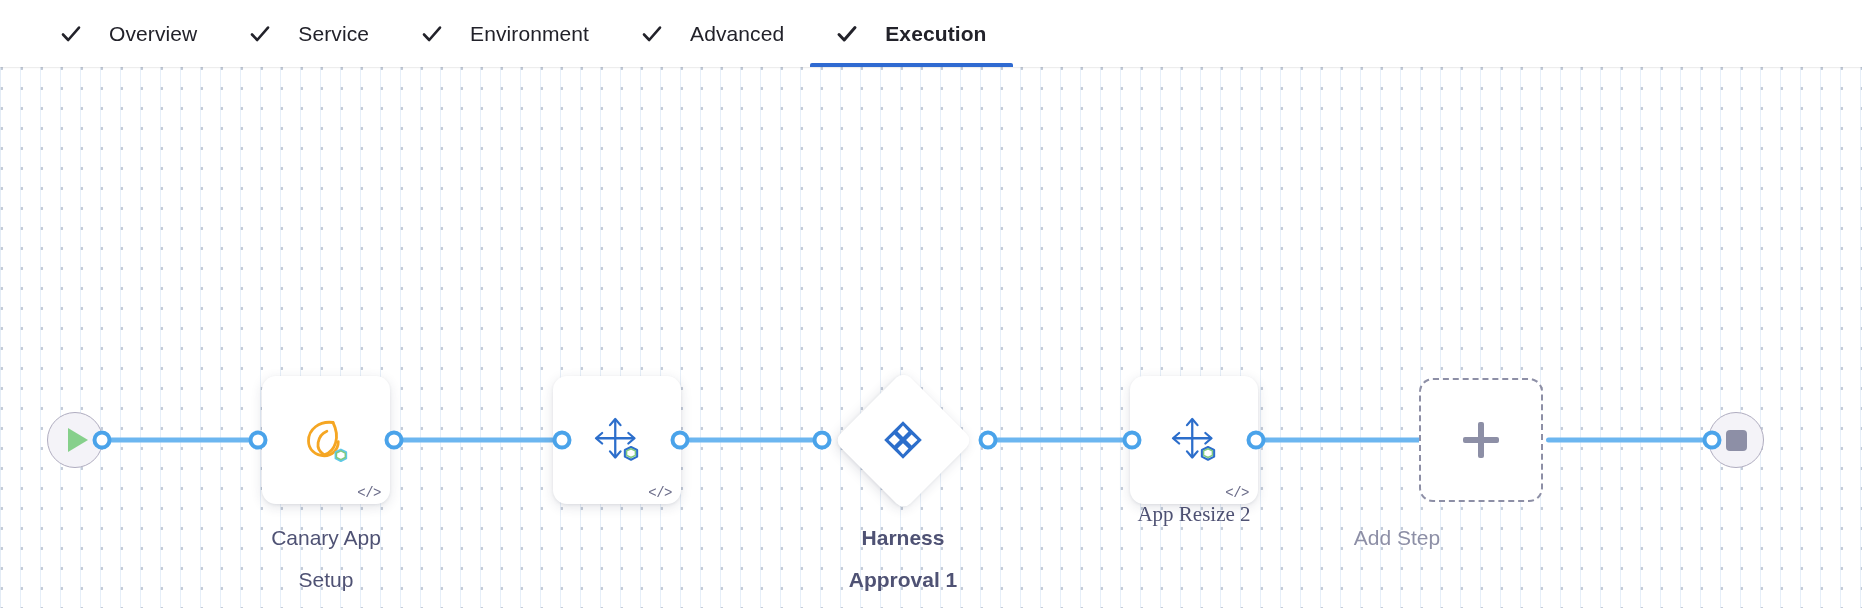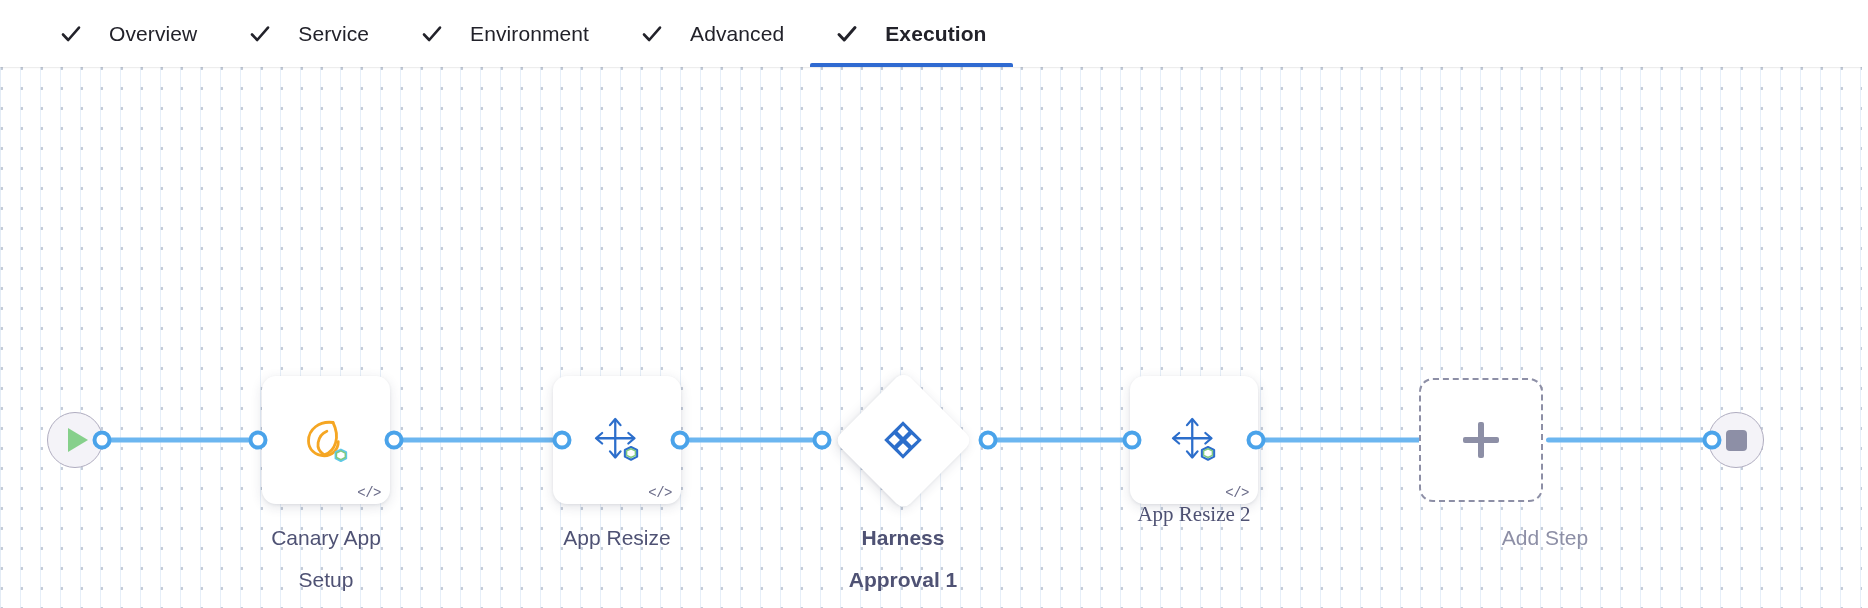--- a/index.html
+++ b/index.html
@@ -374,21 +374,20 @@
               <polyline points="15,24 8,30 15,36"></polyline>
               <polyline points="45,24 52,30 45,36"></polyline>
             </g>
             <polygon points="48,40 55,43.5 55,51 48,54.5 41,51 41,43.5" fill="#ffffff" stroke="#2c6ecb" stroke-width="2.4" stroke-linejoin="round"></polygon>
             <polygon points="48,42 53,44.5 53,49.5 48,52 43,49.5 43,44.5" fill="none" stroke="#7fc97f" stroke-width="1.6" stroke-linejoin="round"></polygon>
           </svg>
           <span class="code-badge">&lt;/&gt;</span>
         </div>
       </div>
       <div class="port" style="left:680px;"></div>
-      <div class="node-label" style="left:617px; top:450px;">App Resize</div>
 
       <div class="port" style="left:822px;"></div>
       <div class="diamond-wrap" style="left:903px;">
         <div class="diamond"></div>
         <svg class="diamond-icon" viewBox="0 0 64 64">
           <path d="M32 4 L60 32 L32 60 L4 32 Z" fill="#2c6ecb" transform="scale(0.86) translate(5.2,5.2)"></path>
           <g fill="#ffffff">
             <path d="M32 13.5 L39 21 L32 28 L25 21 Z"></path>
             <path d="M32 36 L39 43 L32 50.5 L25 43 Z"></path>
             <path d="M13.5 32 L21 25 L28 32 L21 39 Z"></path>
@@ -417,21 +416,21 @@
           </svg>
           <span class="code-badge">&lt;/&gt;</span>
         </div>
       </div>
       <div class="port" style="left:1256px;"></div>
       <div class="node-label" style="left:1194px; top:426px;font-family:Liberation Serif, serif;">App Resize 2</div>
 
       <div class="addstep" style="left:1481px;">
         <span class="plus"></span>
       </div>
-      <div class="node-label muted" style="left:1545px; top:450px;">Add Step</div>
+      <div class="node-label muted" style="left:1397px; top:450px;">Add Step</div>
 
       <div class="port" style="left:1712px;"></div>
       <div class="terminal" style="left:1736px;">
         <span class="stop-sq"></span>
       </div>
 
     </div>
   </div>
 
   <div class="edge-cap"></div>

